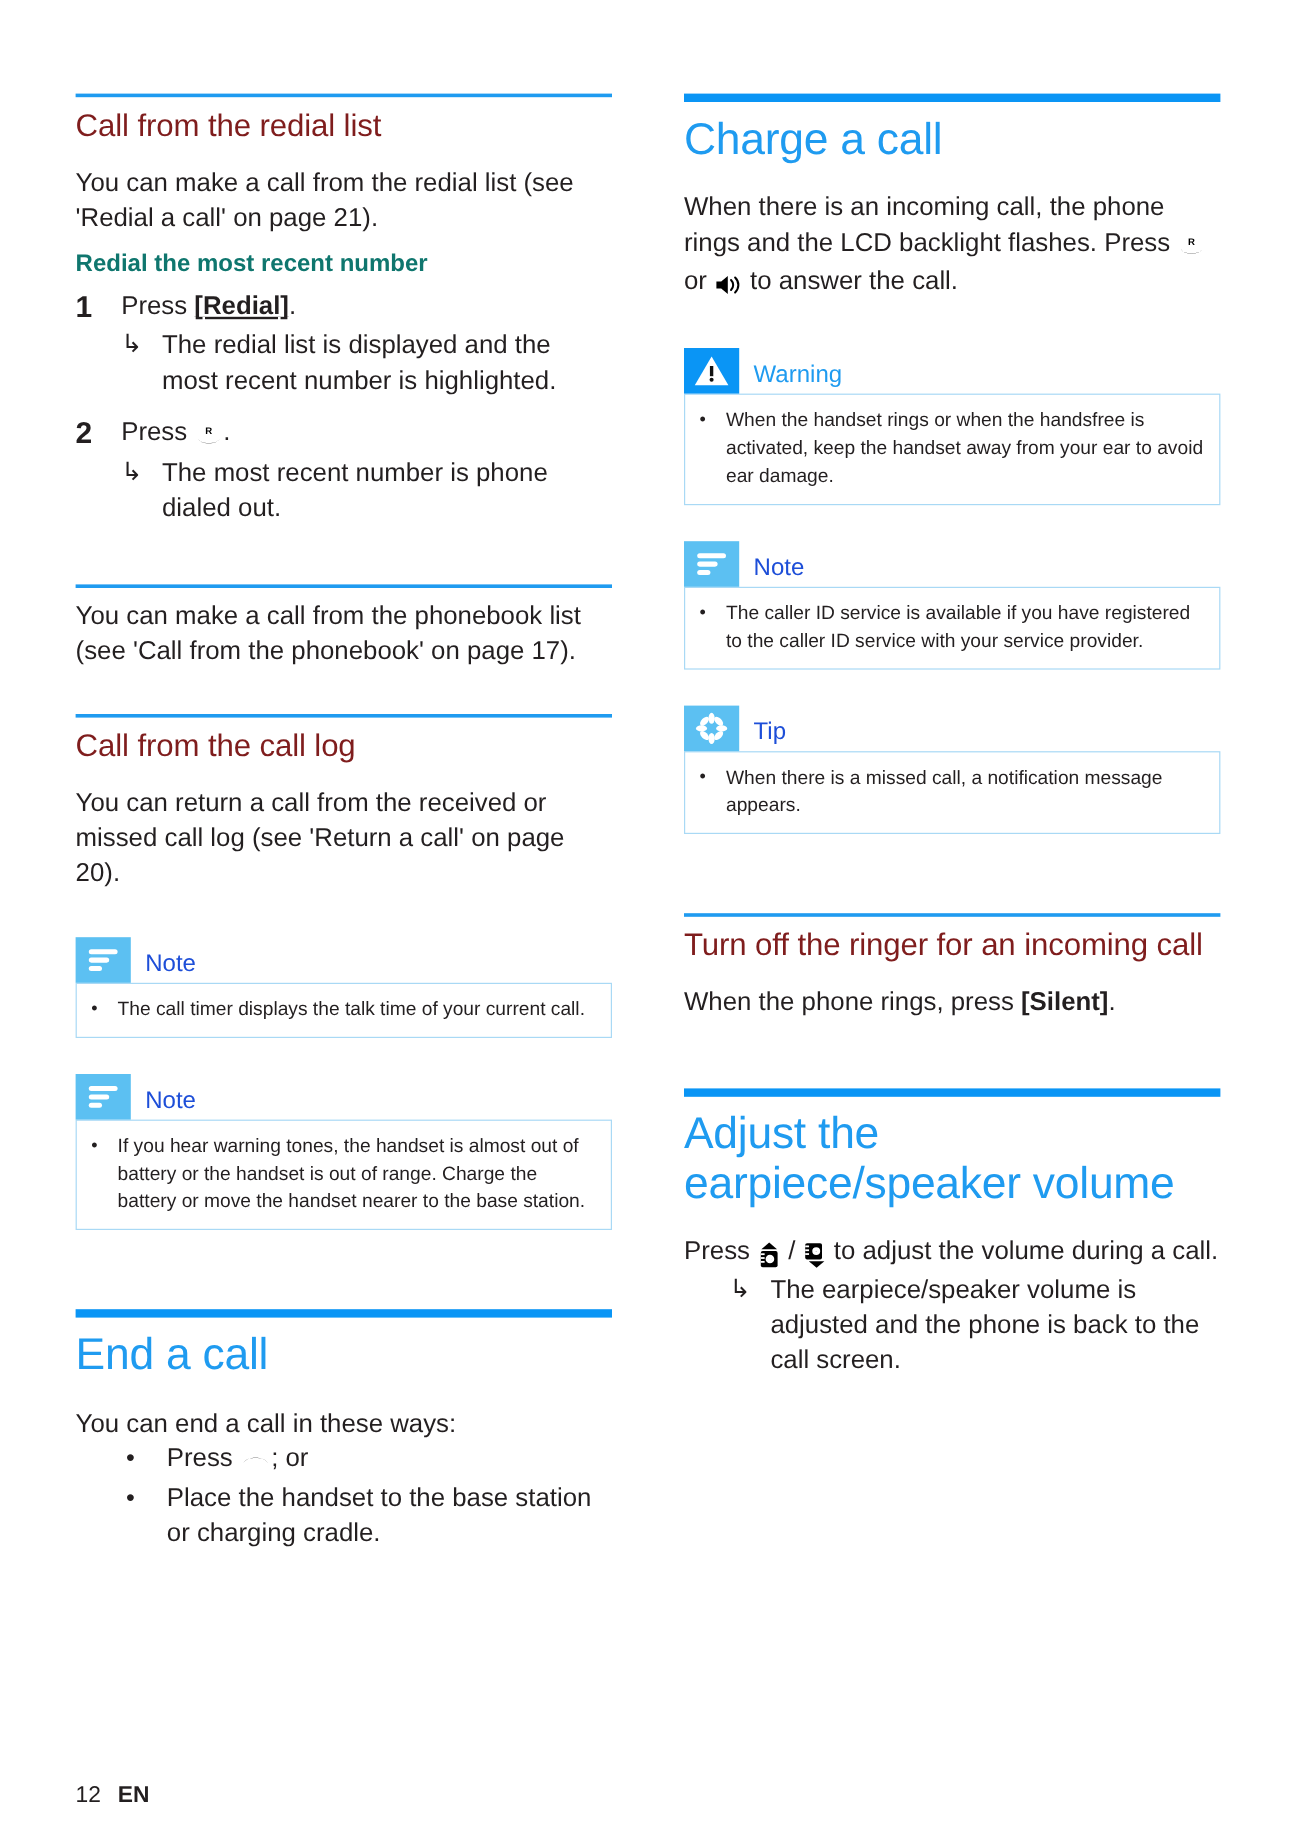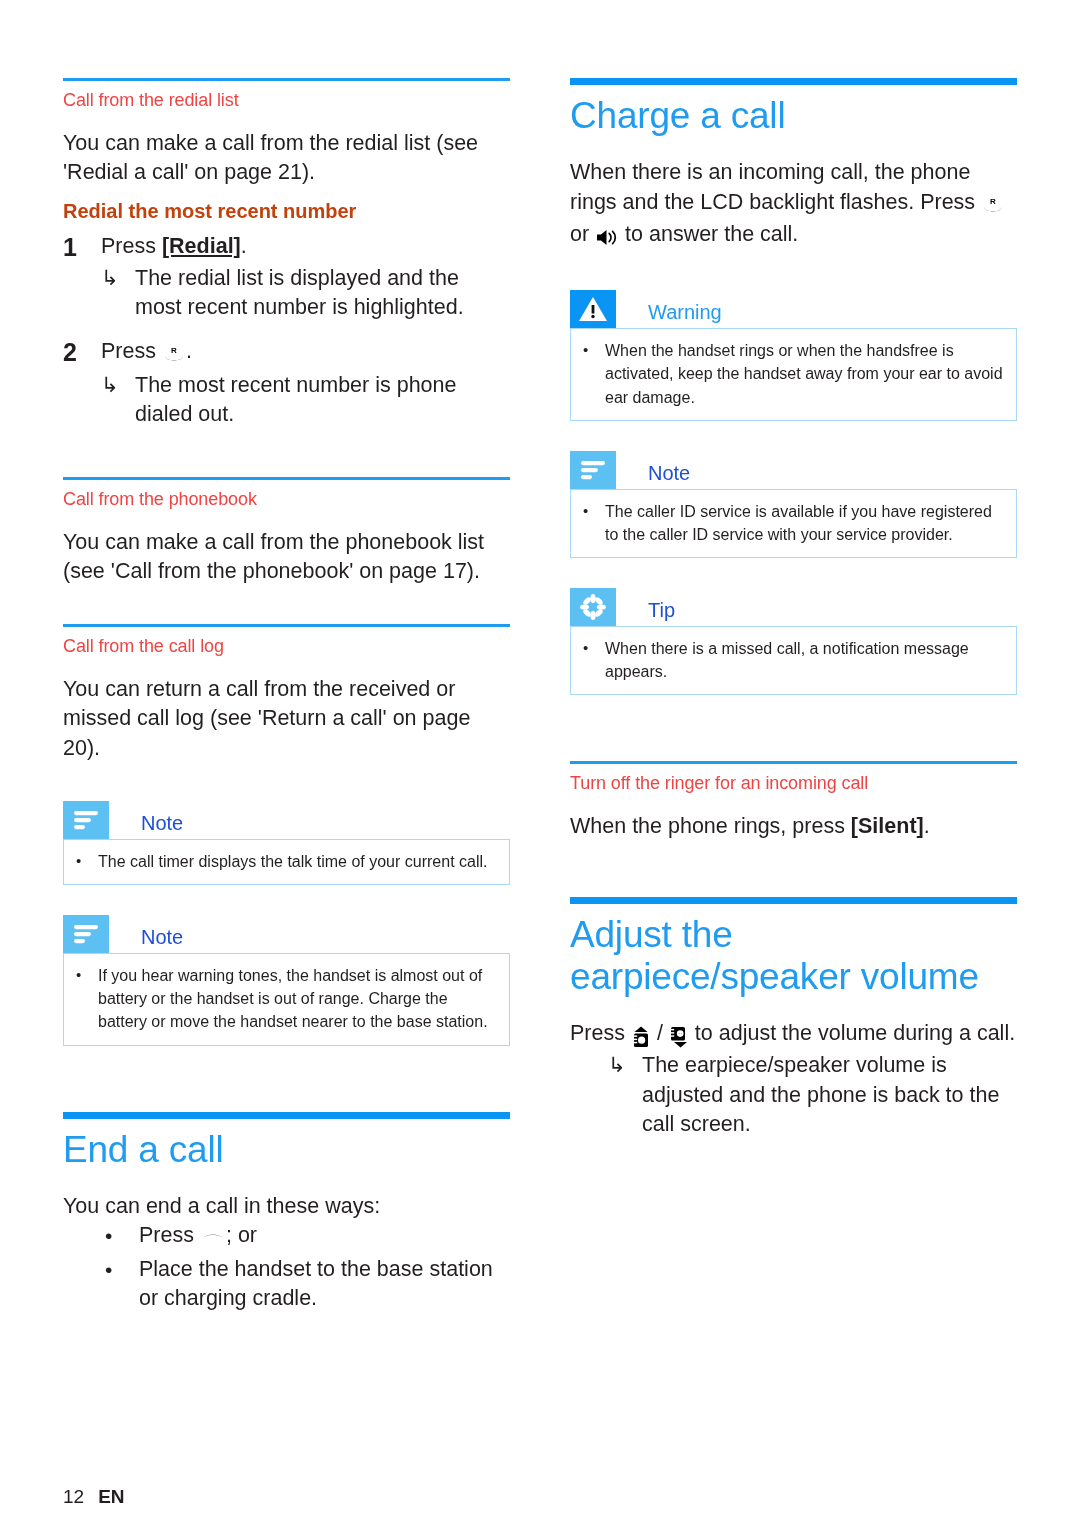--- a/index.html
+++ b/index.html
@@ -42,31 +42,31 @@
   }
   h1.h-major {
     font-size: 37px;
     font-weight: 400;
     color: #1f9bf0;
     margin: 0 0 22px 0;
     line-height: 1.12;
     letter-spacing: -0.2px;
   }
   h2.h-minor {
-    font-size: 18px;
+    font-size: 26px;
     font-weight: 400;
-    color: #ef4444;
+    color: #7f1d1d;
     margin: 4px 0 18px 0;
     line-height: 1.15;
     letter-spacing: -0.1px;
   }
   h3.h-sub {
     font-size: 20px;
     font-weight: 700;
-    color: #c2410c;
+    color: #0f766e;
     margin: 12px 0 8px 0;
     line-height: 1.25;
   }
 
   p.body {
     font-size: 21.5px;
     line-height: 1.36;
     margin: 0 0 8px 0;
     color: #231f20;
   }
@@ -122,21 +122,20 @@
     line-height: 1.45;
   }
   .blist li .btxt { flex: 1 1 auto; }
 
   
   .callout { margin: 0; }
   .callout-head {
     display: flex;
     align-items: flex-end;
     height: 38px;
-    gap: 20px;
   }
   .callout-icon {
     width: 46px;
     height: 38px;
     flex: 0 0 46px;
     display: flex;
     align-items: center;
     justify-content: center;
   }
   .icon-note    { background: #5cc0f2; }
@@ -222,21 +221,20 @@
       <div class="result">
         <div class="arrow">↳</div>
         <div class="rtxt">The most recent number is phone dialed out.</div>
       </div>
     </div>
 
     <div class="gap-lg"></div>
 
     <div>
       <div class="rule-minor"></div>
-      <h2 class="h-minor">Call from the phonebook</h2>
       <p class="body">You can make a call from the phonebook list (see 'Call from the phonebook' on page 17).</p>
     </div>
 
     <div class="gap-md"></div>
 
     <div>
       <div class="rule-minor"></div>
       <h2 class="h-minor">Call from the call log</h2>
       <p class="body">You can return a call from the received or missed call log (see 'Return a call' on page 20).</p>
 

